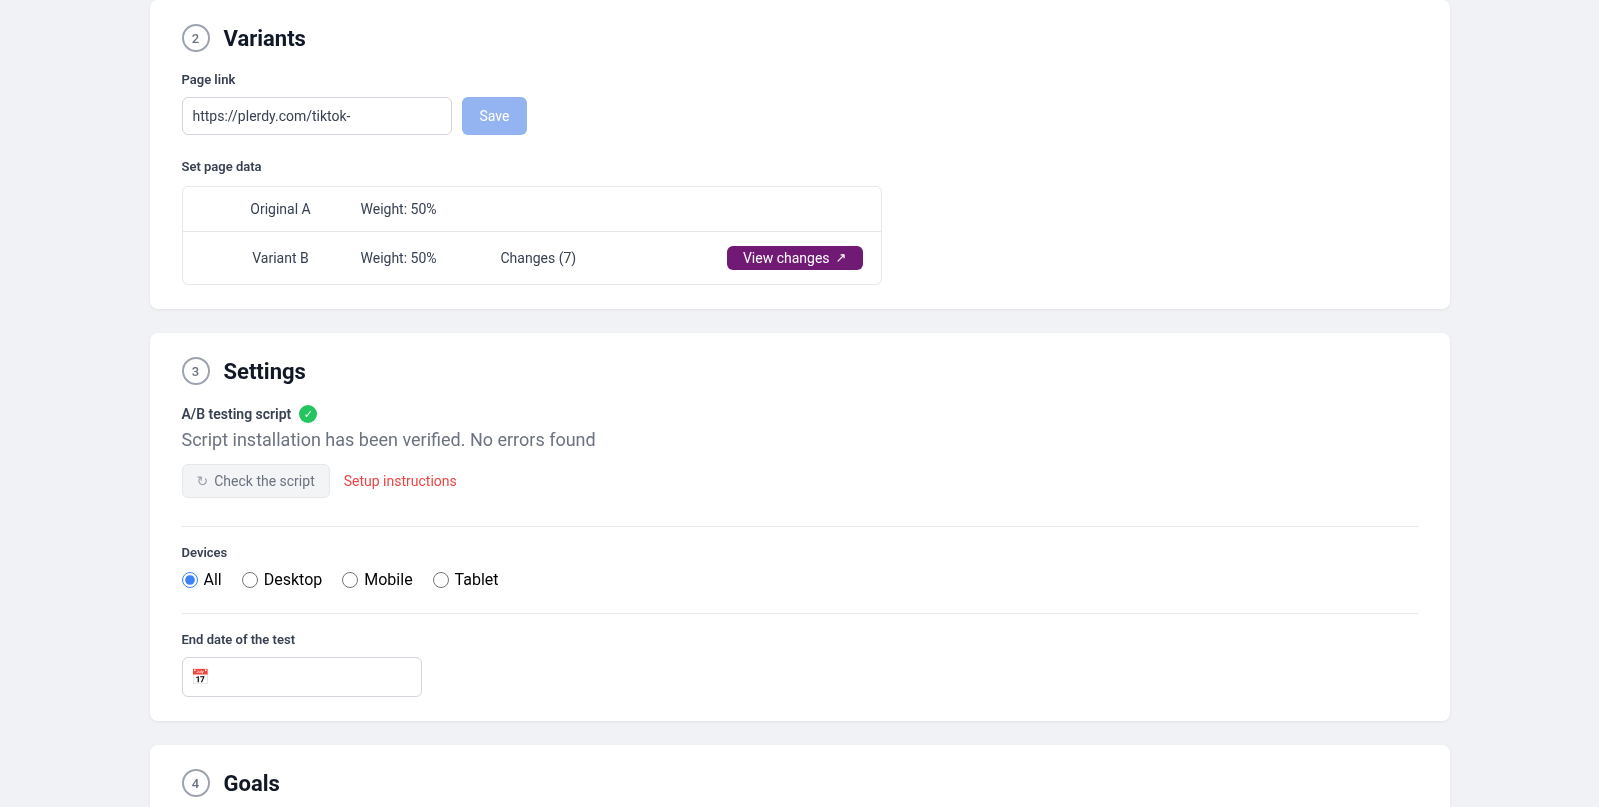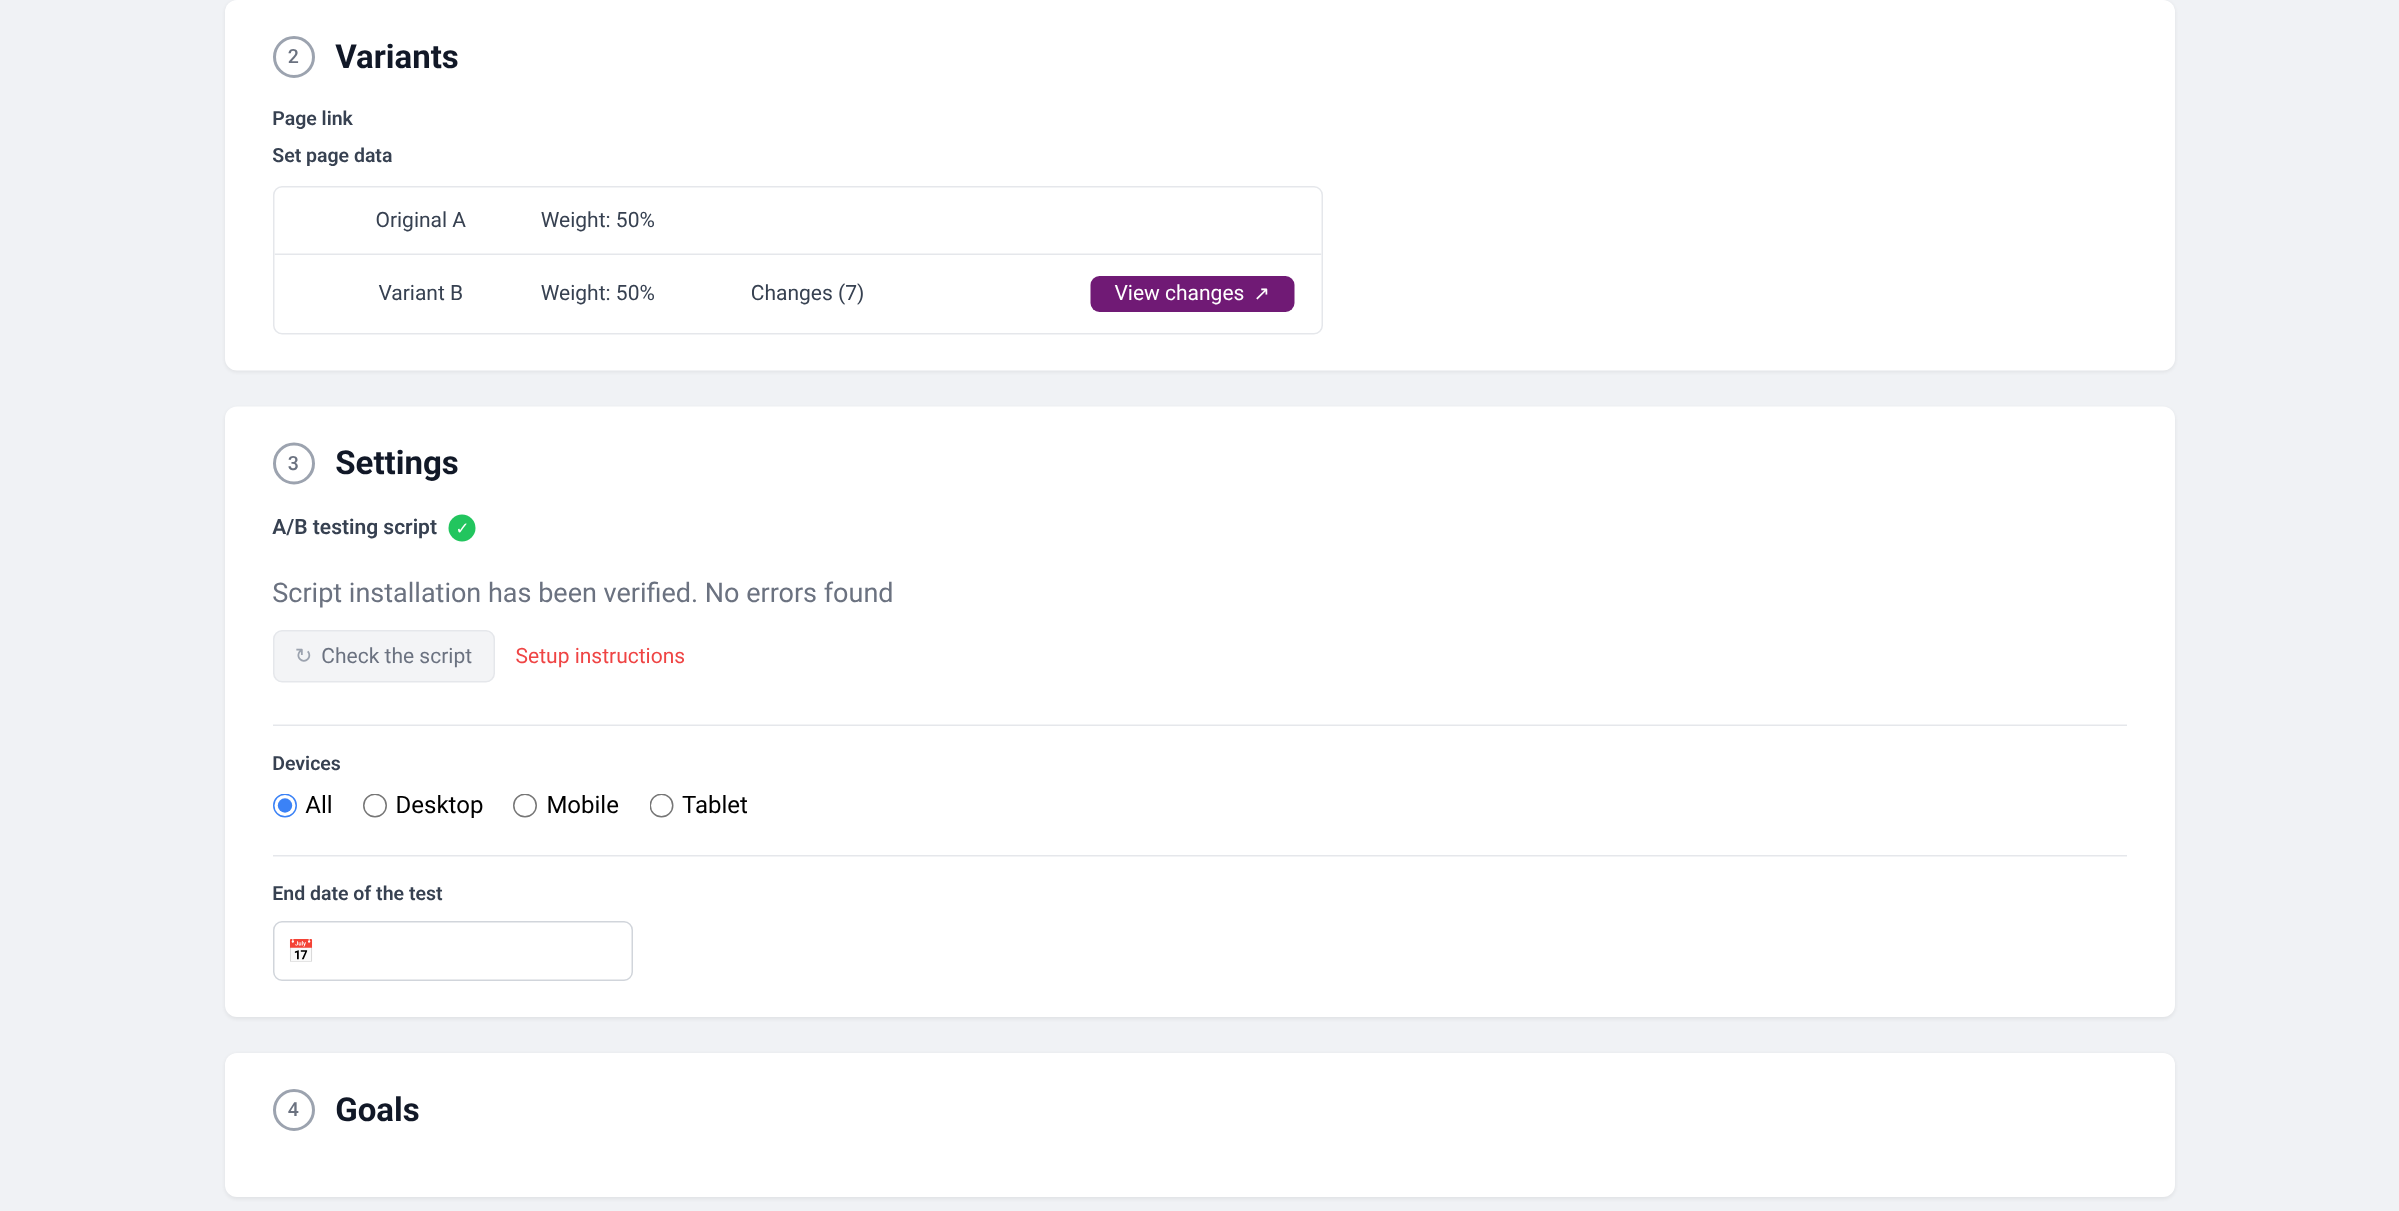--- a/index.html
+++ b/index.html
@@ -154,21 +154,21 @@
 
     .external-icon {
       font-size: 13px;
     }
 
     
     .script-header-row {
       display: flex;
       align-items: center;
       gap: 8px;
-      margin-bottom: 24px;
+      margin-bottom: 6px;
     }
 
     .script-label {
       font-size: 14px;
       font-weight: 600;
       color: #374151;
     }
 
     .green-check {
       width: 18px;
@@ -295,20 +295,24 @@
 <div class="main-content">
 
   <div class="section-card" data-name="variants-section">
     <div class="section-header" data-name="variants-header">
       <div class="section-number" data-name="section-number-2">2</div>
       <h2 class="section-title" data-name="variants-title">Variants</h2>
     </div>
 
     <div data-name="page-link-field">
       <div class="field-label" data-name="page-link-label">Page link</div>
+      <div class="page-link-row" data-name="page-link-row">
+        <input type="text" class="page-link-input" data-name="page-link-input" value="https://plerdy.com/tiktok-" style="">
+        <button class="btn-save-blue" data-name="page-link-save-button">Save</button>
+      </div>
     </div>
 
     <div class="set-page-data-label" data-name="set-page-data-label">Set page data</div>
 
     <div class="page-data-table" data-name="page-data-table">
       <div class="page-data-row" data-name="table-row">
         <span class="page-data-name" data-name="row-original-a-name">Original A</span>
         <span class="page-data-weight" data-name="row-original-a-weight">Weight: 50%</span>
         <span class="page-data-changes" data-name="row-original-a-changes"></span>
       </div>

